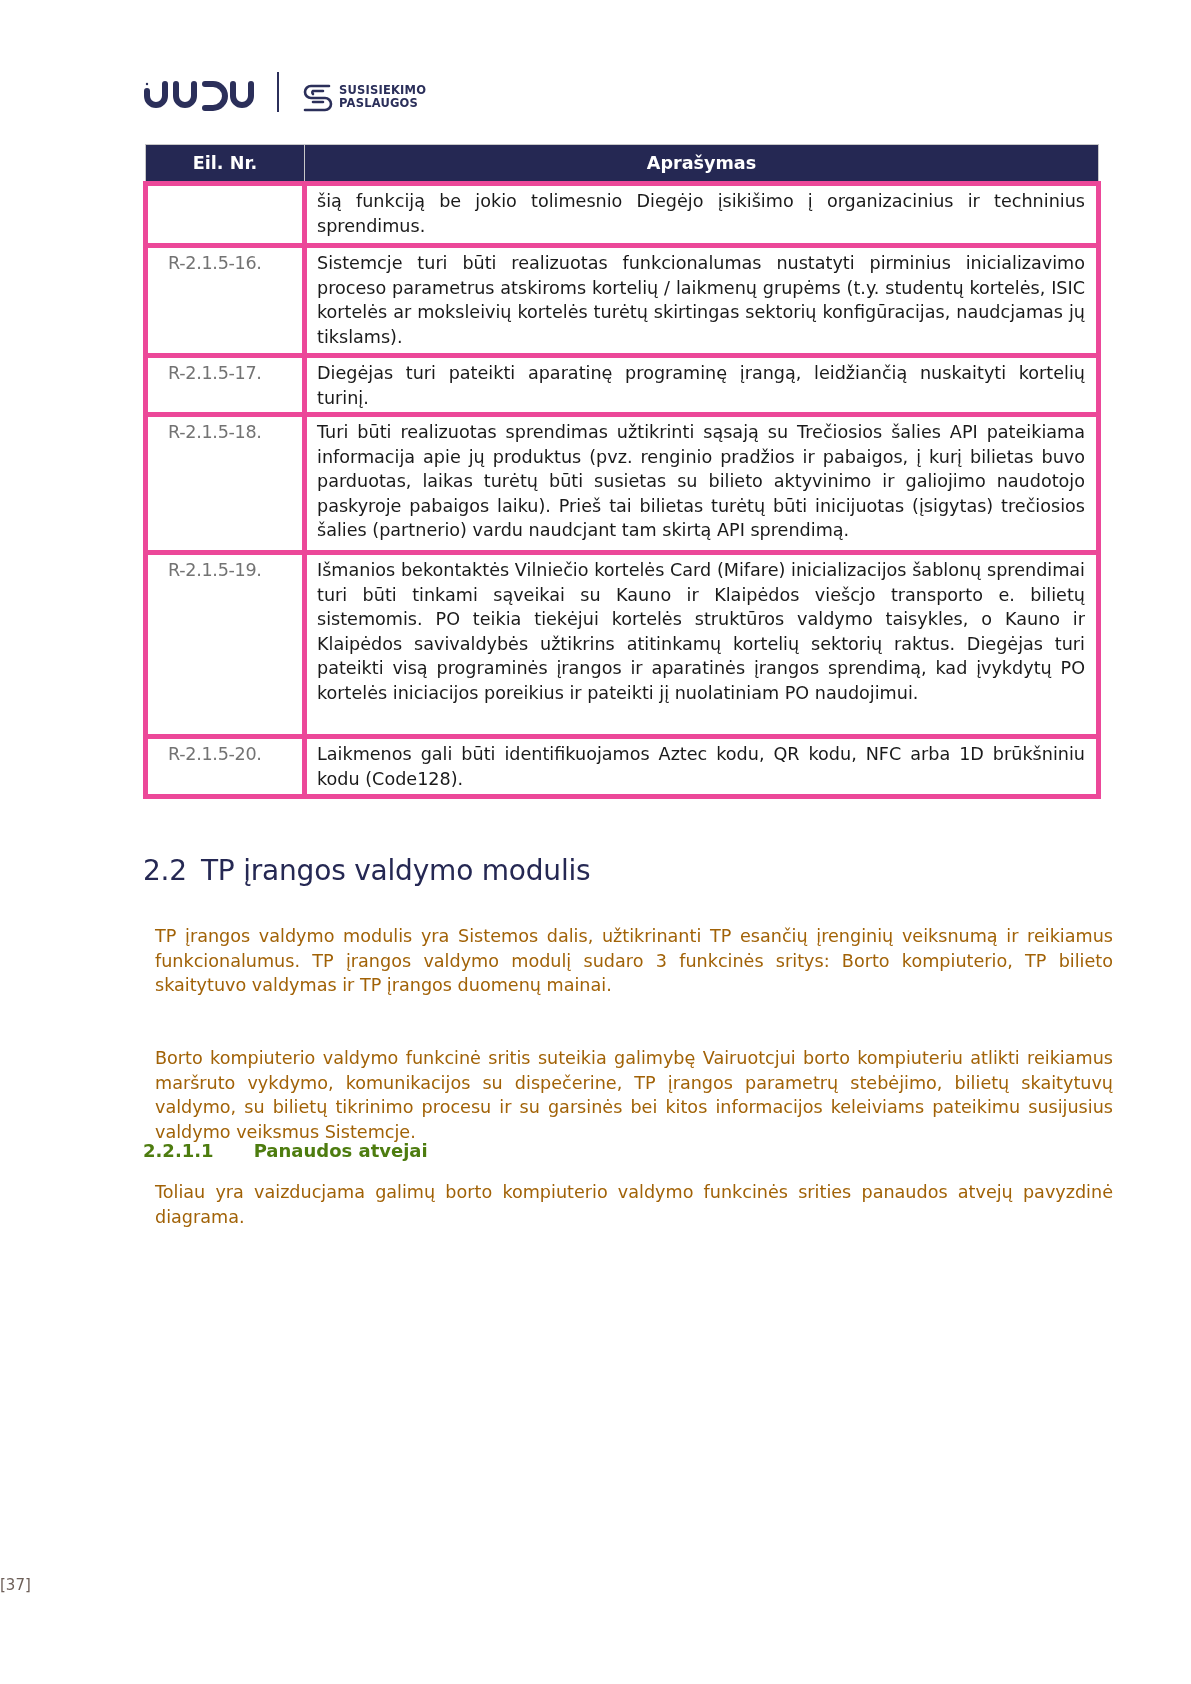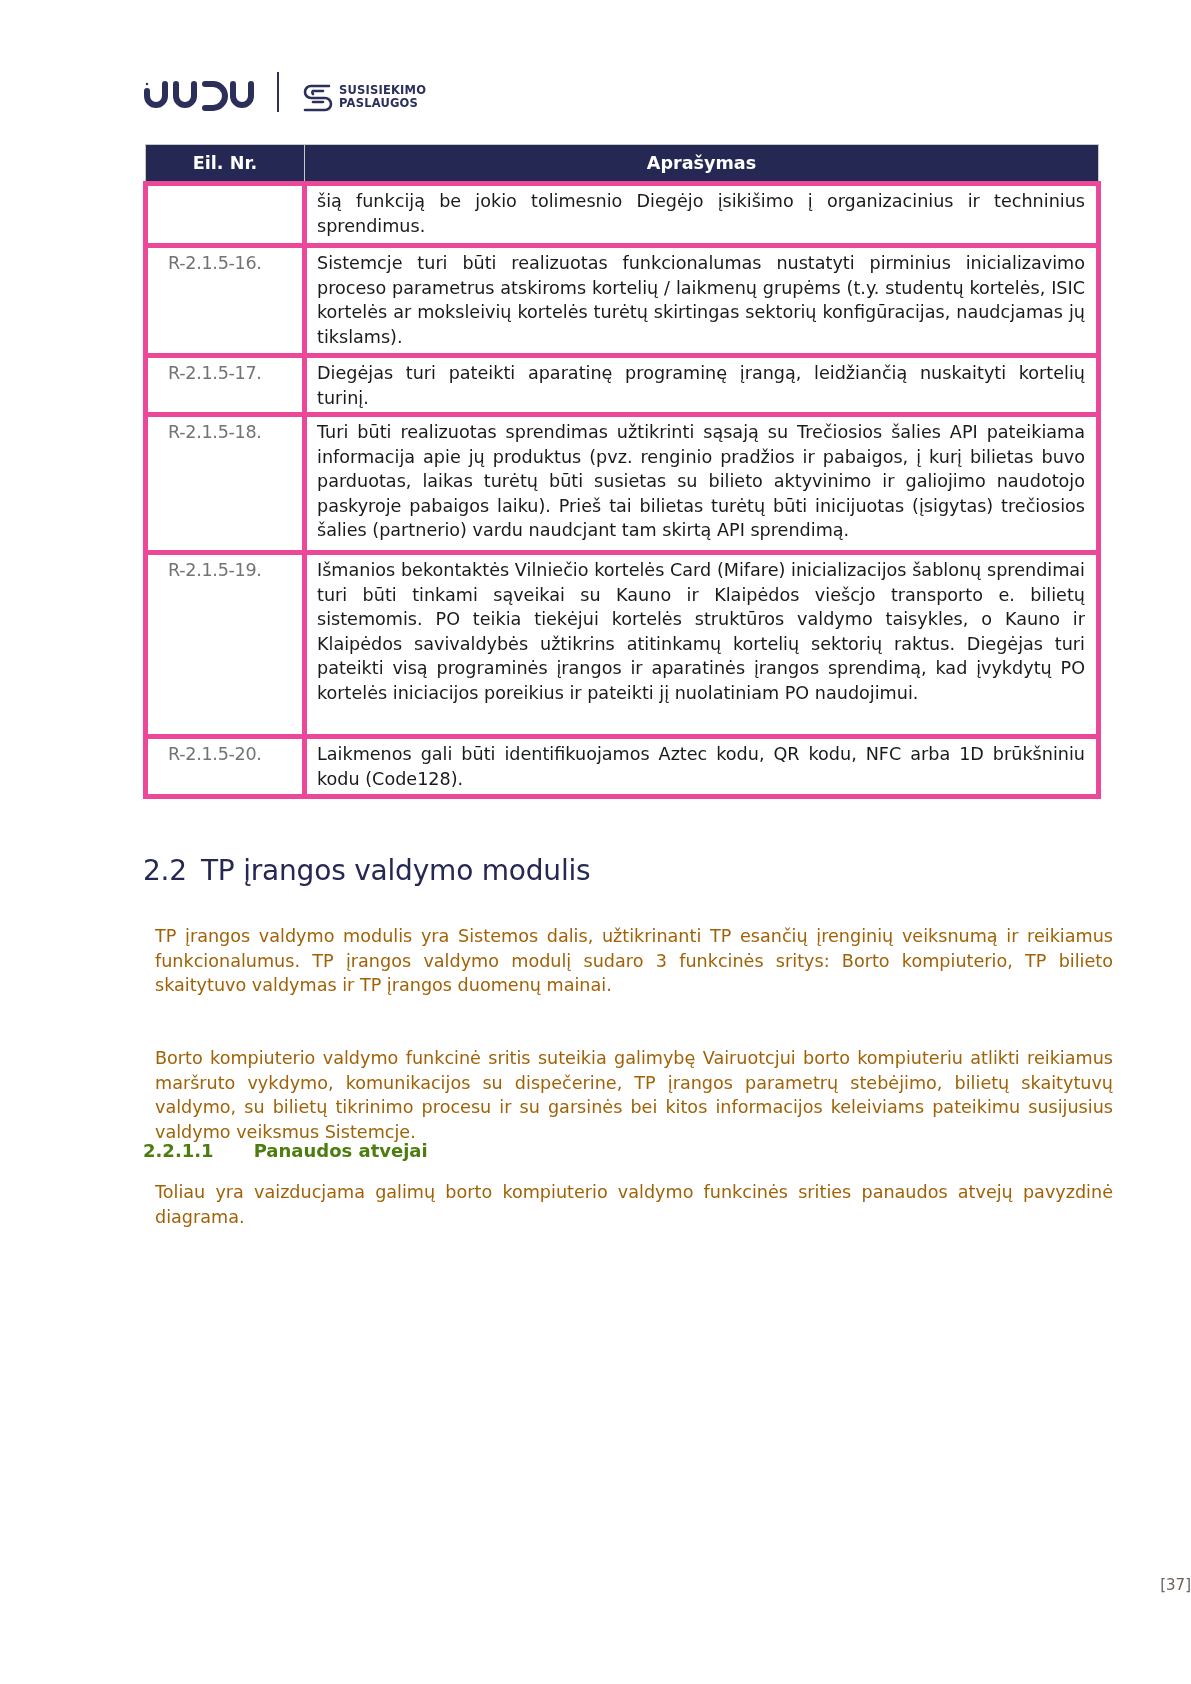--- a/index.html
+++ b/index.html
@@ -46,21 +46,21 @@
     .h3 {
       position: absolute; left: 143px; top: 1004px; font-size: 23px; color: #252853; margin: 0; font-weight: normal;
     }
     .h3 .num { color: #1a1a1a; margin-right: 18px; }
     .h4 {
       position: absolute; left: 143px; top: 1140px; font-size: 18px; color: #4d7c0f; margin: 0; font-weight: bold;
     }
     .h4 .num { margin-right: 40px; }
 
     .page-num {
-      position: absolute; left: 0; width: 1191px; top: 1576px; text-align: right;
+      position: absolute; left: 0; width: 1191px; top: 1576px; text-align: left;
       font-size: 15px; color: #6d5f58;
     }
   </style>
 </head>
 <body>
 
 <div class="page">
 
   <div class="logo-bar">
     <div class="logo-judu" title="">

